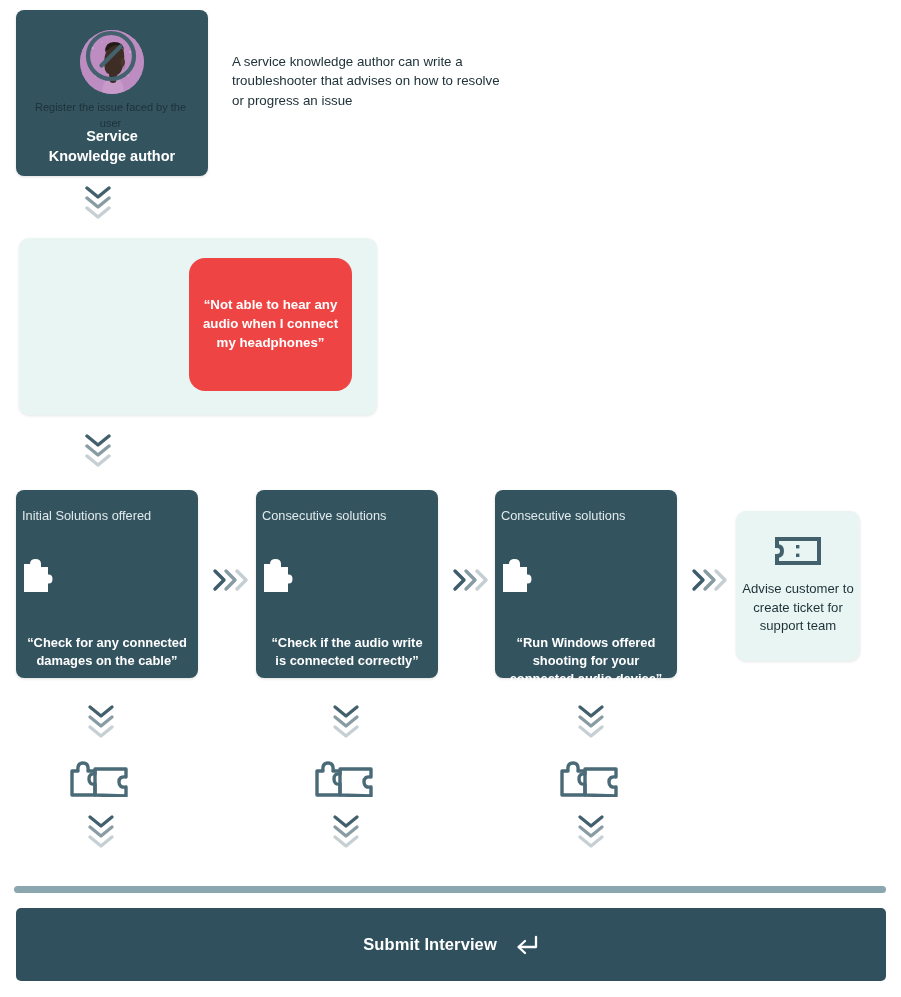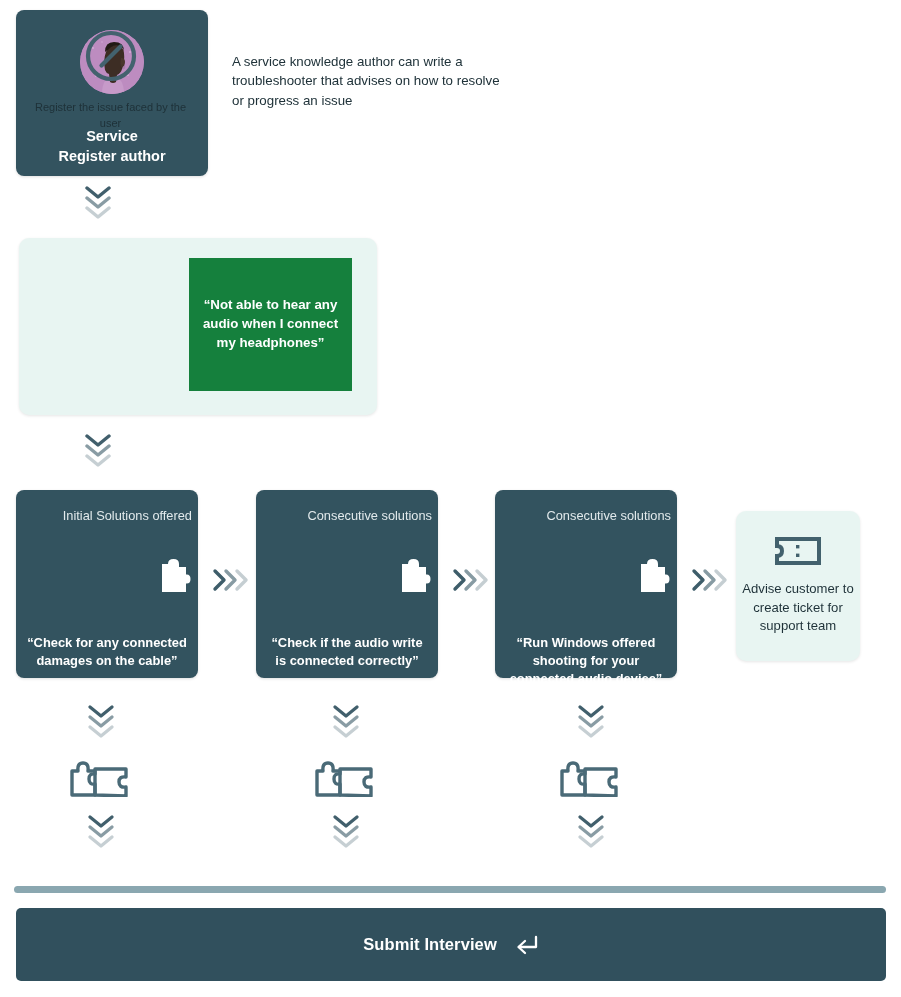--- a/index.html
+++ b/index.html
@@ -24,22 +24,22 @@
   }
 
   
   .card-dark {
     background: #33535f;
     border-radius: 8px;
     box-shadow: 0 1px 3px rgba(0,0,0,0.13);
     gap: 21px;
   }
   .card-slate {
-    background: #15803d;
-    border-radius: 0;
+    background: #ef4444;
+    border-radius: 16px;
   }
   .card-mint {
     background: #e8f5f2;
     border-radius: 10px;
     box-shadow: 0 1px 3px rgba(0,0,0,0.10);
   }
 
   
   .persona {
     position: absolute;
@@ -134,21 +134,21 @@
     line-height: 1.42;
     text-align: center;
     padding: 0 8px;
   }
 
   
   .sol {
     position: absolute;
     display: flex;
     flex-direction: column;
-    align-items: flex-end;
+    align-items: flex-start;
   }
   .sol-title {
     color: #e2eaec;
     font-size: 12.8px;
     line-height: 1.3;
     text-align: center;
     margin-top: 18px;
     padding: 0 6px;
   }
   .sol-icon { margin-top: 9px; }
@@ -225,21 +225,21 @@
         <circle cx="16" cy="46" r="0.9" fill="#d6b0d8"></circle>
         <circle cx="48" cy="45" r="0.9" fill="#d6b0d8"></circle>
         <circle cx="22" cy="12" r="0.7" fill="#d6b0d8"></circle>
         <path d="M22 64 q0 -16 11 -18 q11 2 11 18 z" fill="#c79ac9"></path>
         <path d="M25 40 q-2 -10 1 -18 q2 -7 9 -7 q8 0 9 8 q1 9 -2 16 q-1 4 -5 6 l-1 7 q-3 2 -6 0 l-1 -8 q-3 -1 -4 -4 z" fill="#3d2d24"></path>
         <path d="M25 22 q0 -10 9 -10 q10 0 10 9 q-1 -4 -5 -5 q-6 -2 -10 3 q-3 2 -4 3 z" fill="#221a14"></path>
         <path d="M41 28 q4 0 4 4 q0 5 -4 5 q-1 -4 0 -9 z" fill="#4a372c"></path>
         <circle cx="43" cy="37" r="2.4" fill="#33262020"></circle>
       </svg>
     </div>
-    <div class="persona-name"><span>Service</span><br><span>Register author</span></div>
+    <div class="persona-name"><span>Service</span><br><span>Knowledge author</span></div>
   </div>
 
   <div class="persona-desc">A service knowledge author can write a troubleshooter that advises on how to resolve or progress an issue</div>
 
   <div class="chev-down" style="left:83px; top:186px;">
     <svg width="26" height="13" viewBox="0 0 26 13">
         <path d="M2 2 L13 11 L24 2" fill="none" stroke="#415f6c" stroke-width="3.4" stroke-linecap="round" stroke-linejoin="round"></path>
       </svg>
     <svg width="26" height="13" viewBox="0 0 26 13">
         <path d="M2 2 L13 11 L24 2" fill="none" stroke="#415f6c" stroke-width="3.4" stroke-linecap="round" stroke-linejoin="round" opacity="0.62"></path>

